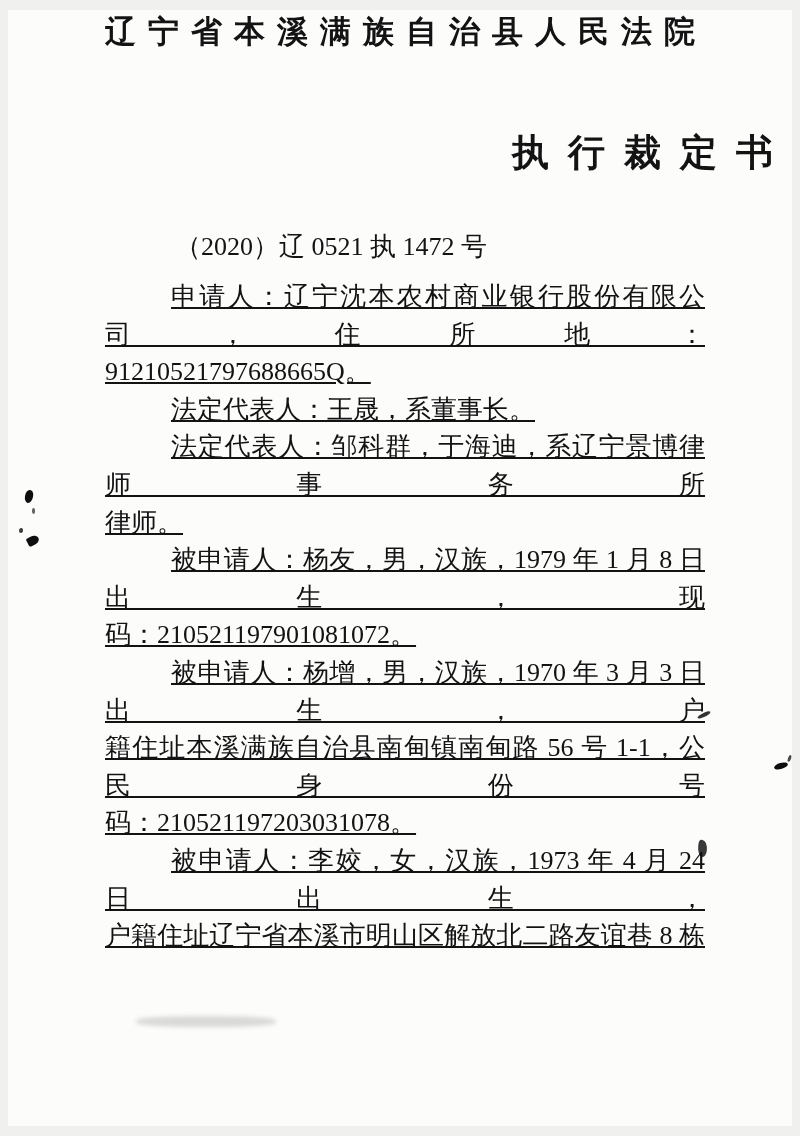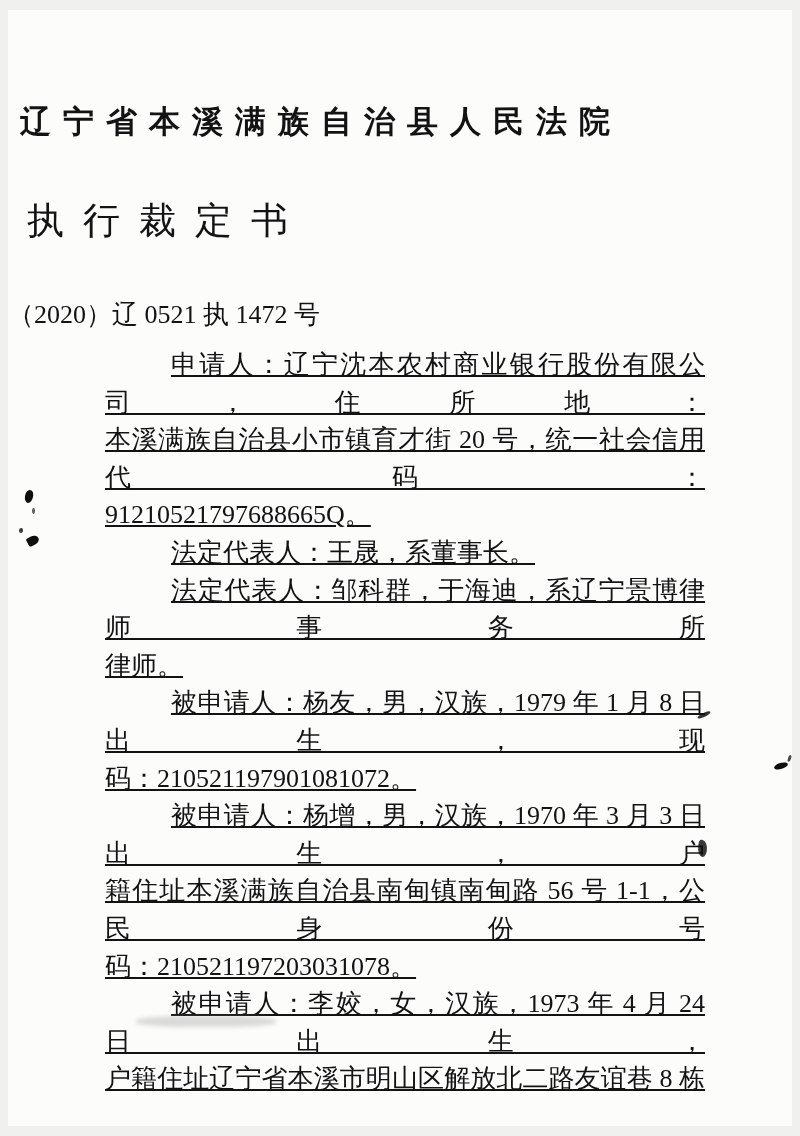--- a/index.html
+++ b/index.html
@@ -10,43 +10,43 @@
     overflow: hidden;
   }
   .paper {
     position: absolute;
     left: 8px; top: 10px;
     width: 784px; height: 1116px;
     background: #fcfcfb;
     color: #131313;
   }
   .court-name {
-    margin-top: 90px;
+    text-align: center;
     font-size: 31px;
     font-weight: 700;
     letter-spacing: 12px;
     padding-left: 12px;
     line-height: 44px;
     white-space: nowrap;
   }
   .doc-title {
-    margin-top: 52px;
-    text-align: left;
+    margin-top: 74px;
+    text-align: right;
     font-size: 37px;
-    font-weight: 400;
+    font-weight: 700;
     letter-spacing: 19px;
     padding-left: 19px;
     line-height: 50px;
     white-space: nowrap;
   }
   .case-number {
     margin-top: 52px;
     font-size: 26px;
     line-height: 34px;
-    text-align: left;
+    text-align: center;
     padding-right: 138px;
   }
   .doc-body {
     margin: 14px 87px 0 97px;
     font-size: 26px;
     line-height: 37.6px;
   }
   .ln  { text-align: justify; text-align-last: left; text-decoration: underline; }
   .fill{ text-align-last: justify; }
   .ind { text-indent: 66px; }
@@ -81,21 +81,20 @@
 <div class="paper">
 
   <div class="court-name">辽宁省本溪满族自治县人民法院</div>
 
   <div class="doc-title">执行裁定书</div>
 
   <div class="case-number">（2020）辽 0521 执 1472 号</div>
 
   <div class="doc-body">
     <div class="ln ind fill">申请人：辽宁沈本农村商业银行股份有限公司，住所地：</div>
-    <div class="ln fill">本溪满族自治县小市镇育才街 20 号，统一社会信用代码：</div>
     <div class="ln">91210521797688665Q。</div>
     <div class="ln ind">法定代表人：王晟，系董事长。</div>
     <div class="ln ind fill">法定代表人：邹科群，于海迪，系辽宁景博律师事务所</div>
     <div class="ln">律师。</div>
     <div class="ln ind fill">被申请人：杨友，男，汉族，1979 年 1 月 8 日出生，现</div>
     <div class="ln">码：210521197901081072。</div>
     <div class="ln ind fill">被申请人：杨增，男，汉族，1970 年 3 月 3 日出生，户</div>
     <div class="ln fill">籍住址本溪满族自治县南甸镇南甸路 56 号 1-1，公民身份号</div>
     <div class="ln">码：210521197203031078。</div>
     <div class="ln ind fill">被申请人：李姣，女，汉族，1973 年 4 月 24 日出生，</div>

